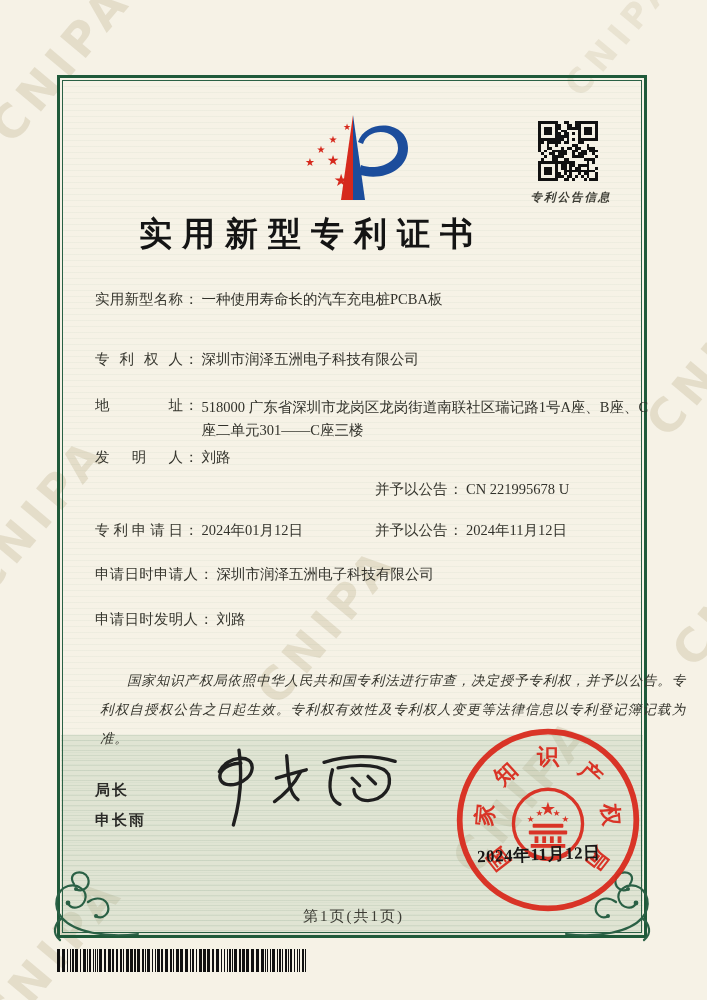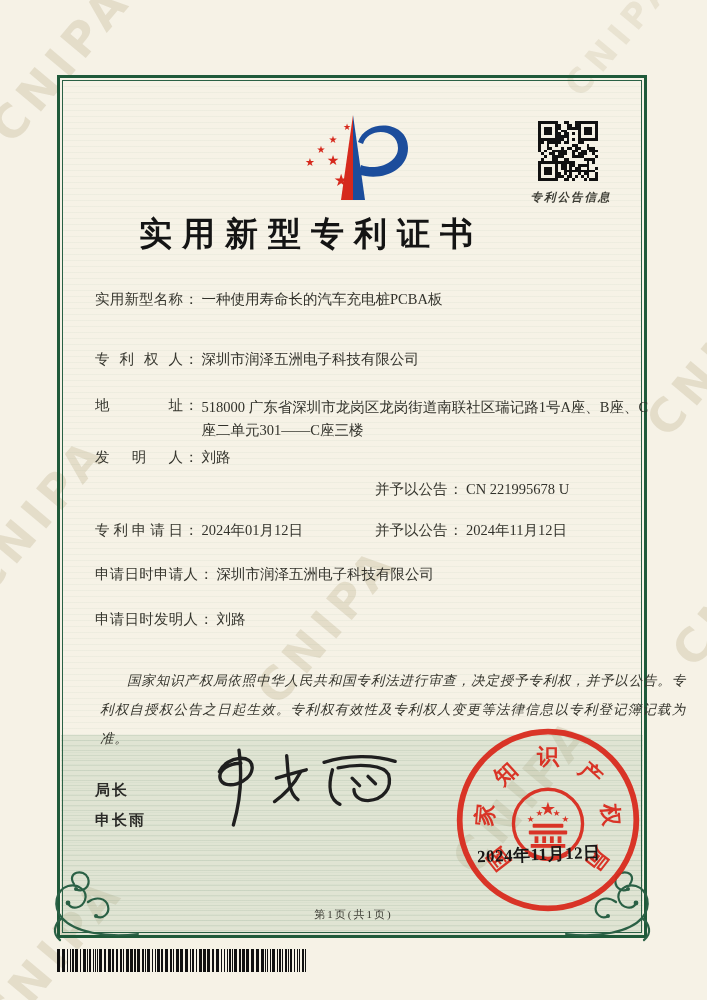--- a/index.html
+++ b/index.html
@@ -65,21 +65,21 @@
   .comm.name{top:811px;}
 
   .signature{position:absolute;left:196px;top:740px;width:215px;height:96px;}
 
   .seal{position:absolute;left:452px;top:724px;width:192px;height:192px;opacity:0.95;}
   #seal-chars text{fill:#d92b1e;font-size:23px;font-weight:bold;font-family:"Liberation Serif",serif;}
   .seal-date{position:absolute;left:477px;top:843px;font-size:17px;font-weight:bold;color:#161616;
              letter-spacing:0.5px;transform:rotate(-2deg);}
 
   .footer-page{position:absolute;left:0;top:907px;width:707px;text-align:center;
-               font-size:11px;color:#3c3c34;letter-spacing:2px;}
+               font-size:15px;color:#3c3c34;letter-spacing:2px;}
 
   .barcode{position:absolute;left:57px;top:949px;width:252px;height:23px;}
 </style>
 </head>
 <body>
 
 <div class="page">
 
   <div class="wm" style="left:-34px;top:36px;">CNIPA</div>
   <div class="wm small" style="left:545px;top:14px;">CNIPA</div>

